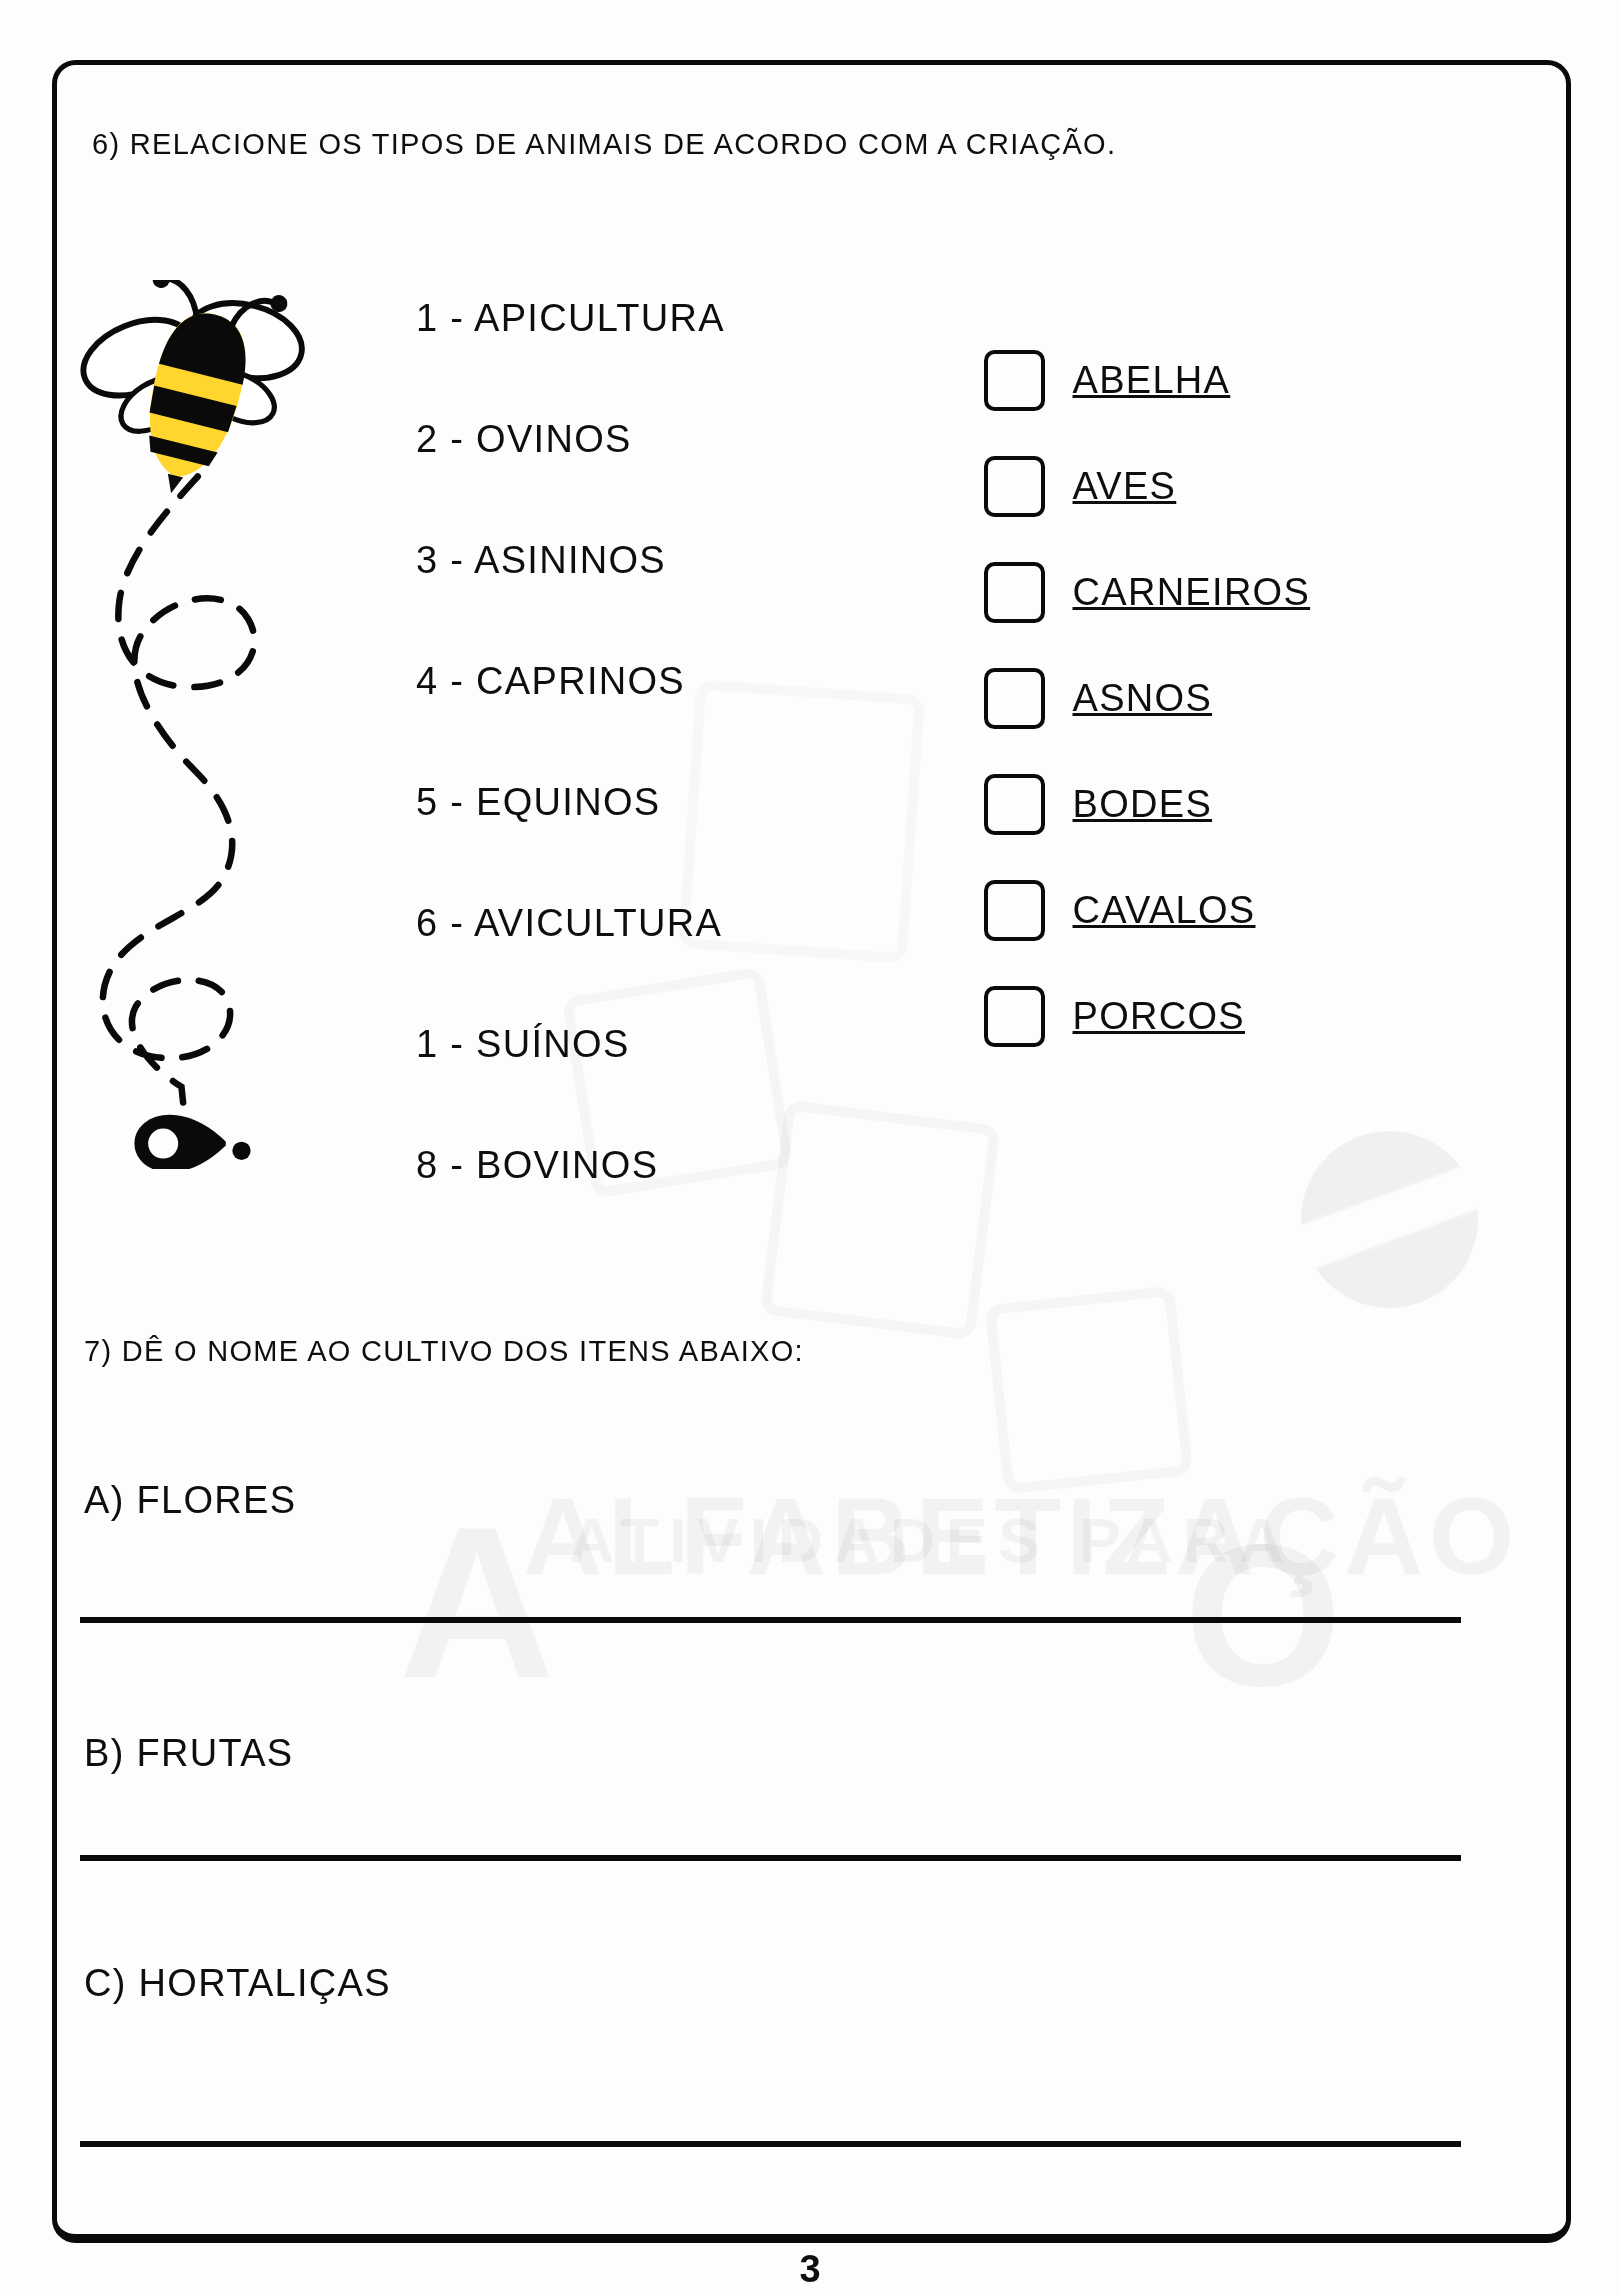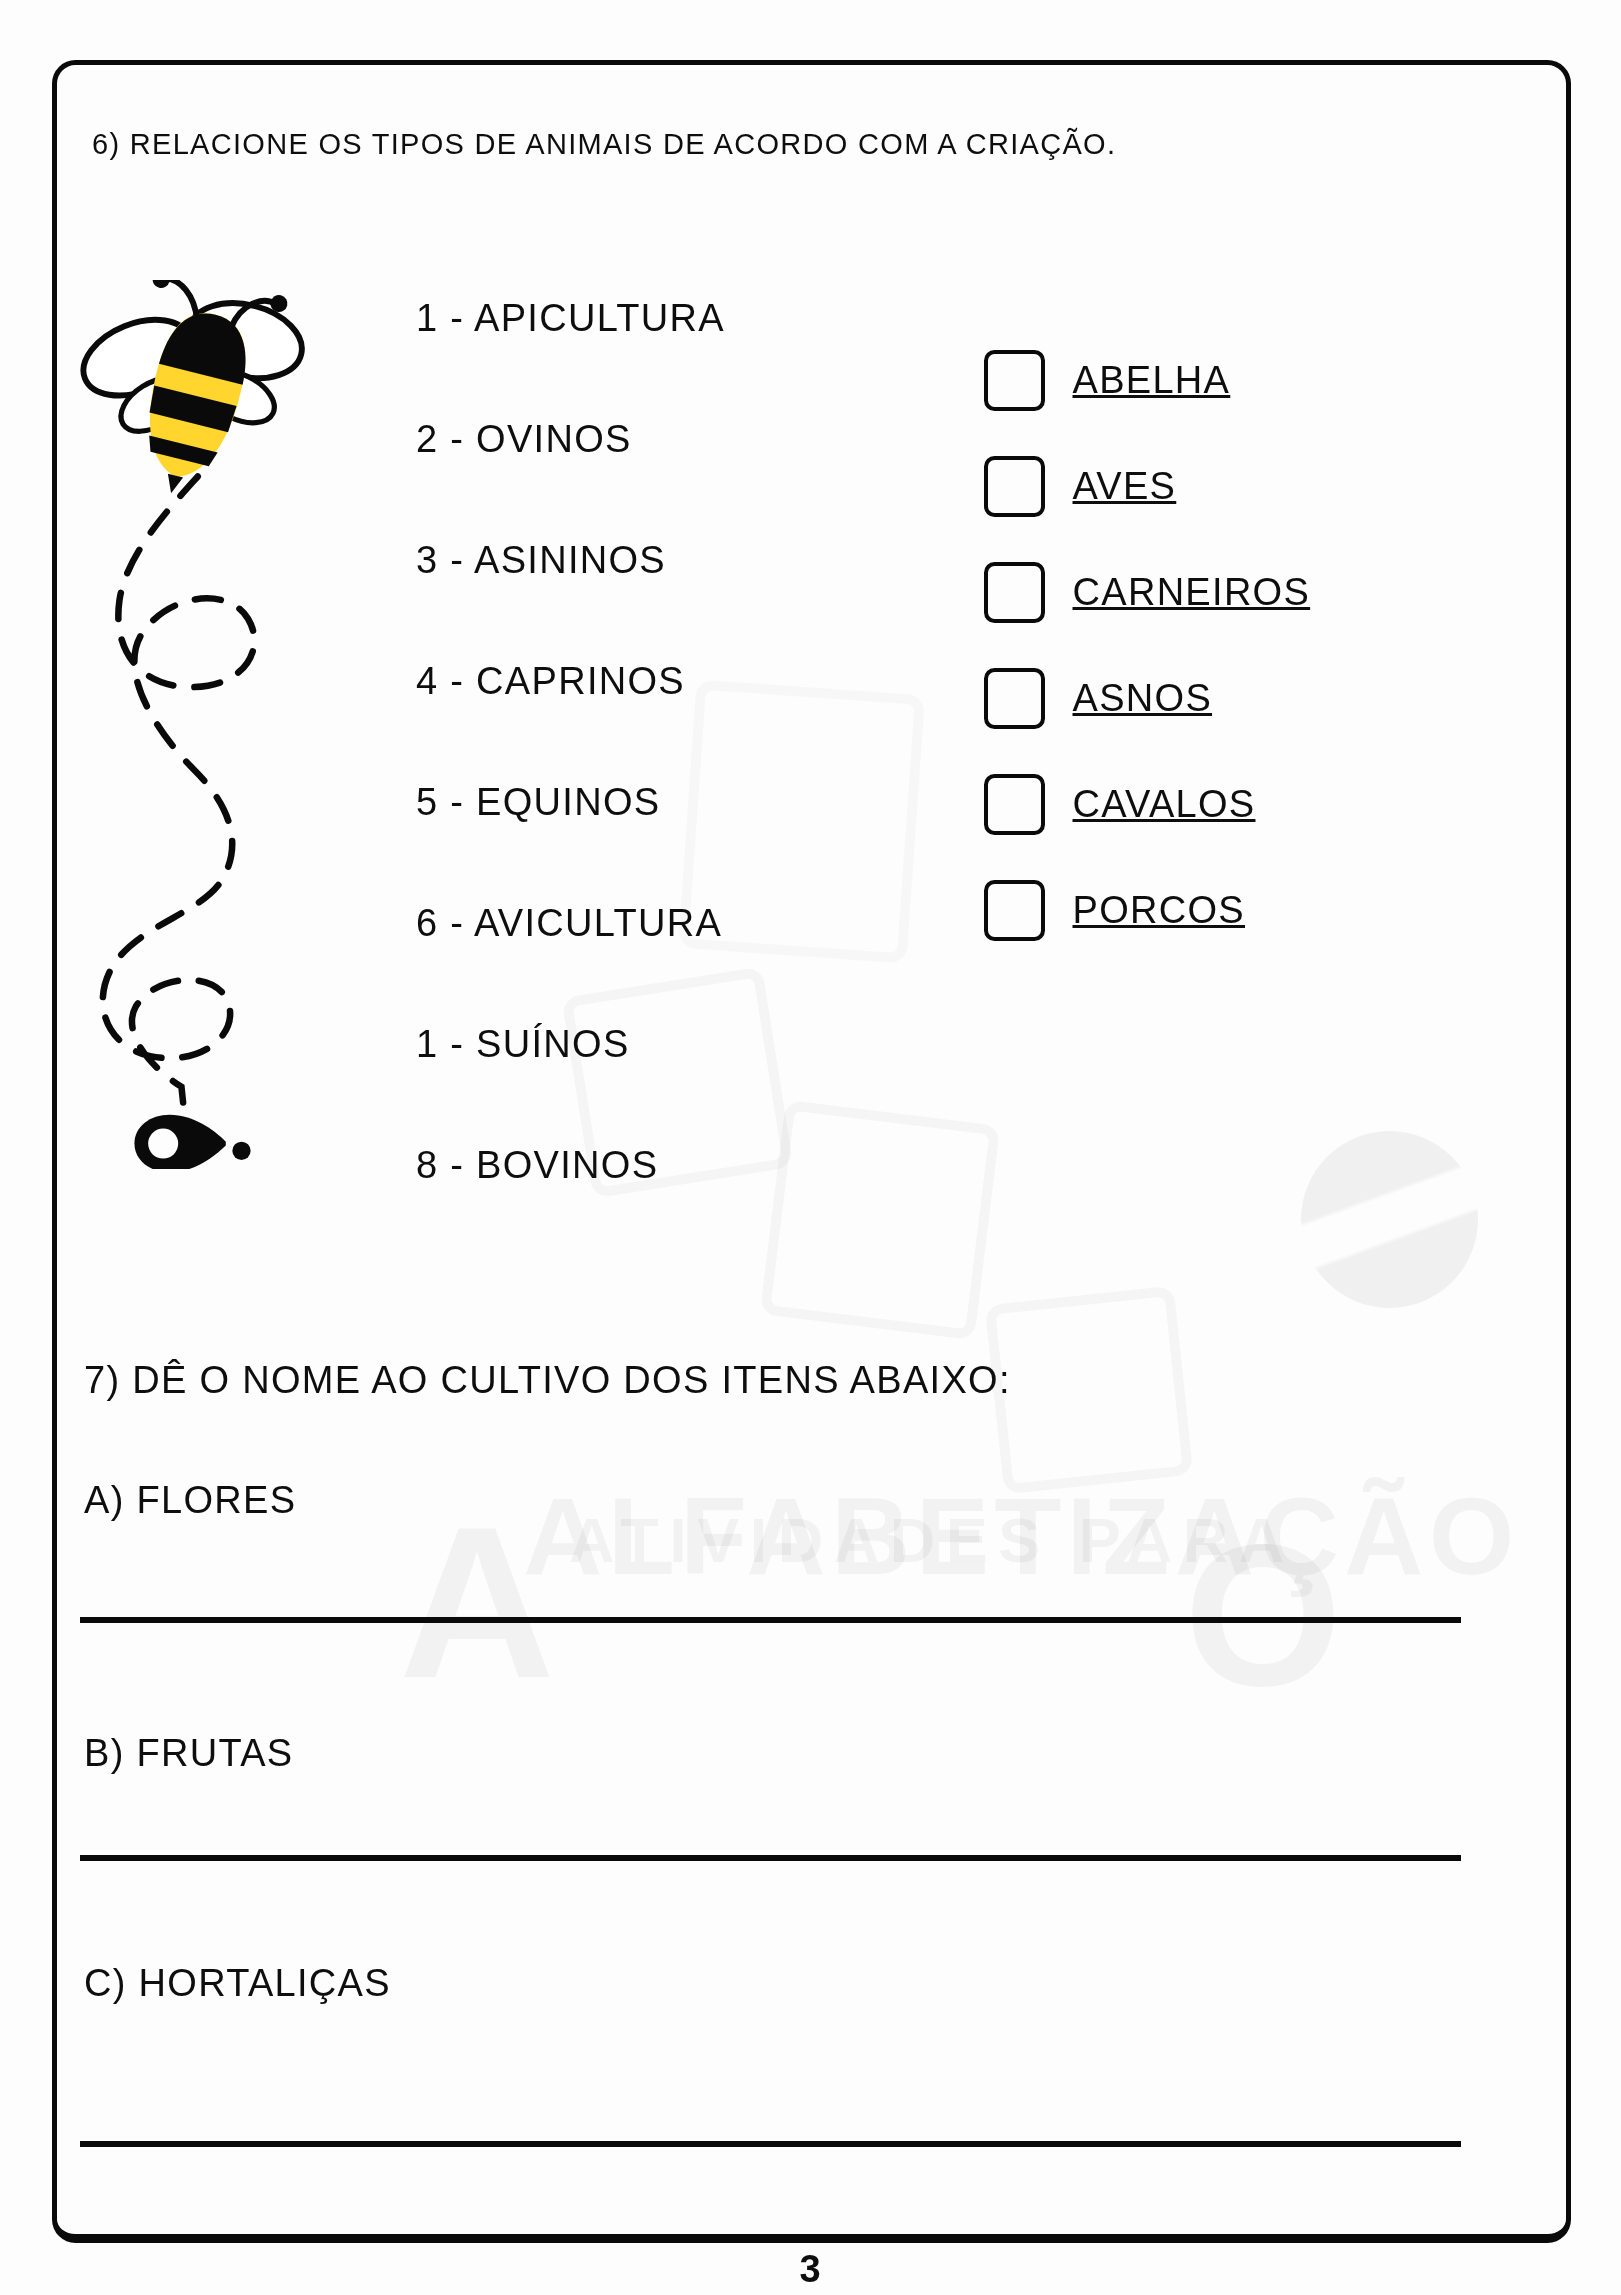--- a/index.html
+++ b/index.html
@@ -50,21 +50,21 @@
   }
   .match-row{display:flex;align-items:center;height:62px;}
   .cbox{
     width:53px;height:53px;border:4.6px solid #0a0a0a;border-radius:10.5px;
     background:#fdfdfd;flex:0 0 auto;
   }
   .copt{font-size:38px;letter-spacing:1.3px;margin-left:27.5px;white-space:nowrap;}
   
   .bee-art{position:absolute;left:77px;top:280px;width:235px;height:889px;}
   
-  .q7-title{position:absolute;left:84px;top:1335px;font-size:38px;letter-spacing:1.3px;white-space:nowrap;margin-top:24px;}
+  .q7-title{position:absolute;left:84px;top:1335px;font-size:29px;letter-spacing:1.3px;white-space:nowrap;}
   .q7-item{position:absolute;left:84px;font-size:38px;letter-spacing:1.3px;white-space:nowrap;}
   .q7-a{top:1479px;} .q7-b{top:1732px;} .q7-c{top:1962px;}
   .ans-line{position:absolute;left:80px;width:1381px;height:5.9px;background:#0a0a0a;}
   .line-a{top:1617px;} .line-b{top:1855px;} .line-c{top:2141px;}
   
   .page-num{
     position:absolute;left:0;top:2248px;width:1621px;
     text-align:center;font-size:38px;font-weight:bold;letter-spacing:0.7px;
   }
 </style>
@@ -170,20 +170,24 @@
     <div class="match-row">
       <div class="cbox"></div>
       <div class="copt">CARNEIROS</div>
     </div>
     <div class="match-row">
       <div class="cbox"></div>
       <div class="copt">ASNOS</div>
     </div>
     <div class="match-row">
       <div class="cbox"></div>
+      <div class="copt">BODES</div>
+    </div>
+    <div class="match-row">
+      <div class="cbox"></div>
       <div class="copt">CAVALOS</div>
     </div>
     <div class="match-row">
       <div class="cbox"></div>
       <div class="copt">PORCOS</div>
     </div>
   </div>
 
   <div class="q7-title">7) DÊ O NOME AO CULTIVO DOS ITENS ABAIXO:</div>
 

